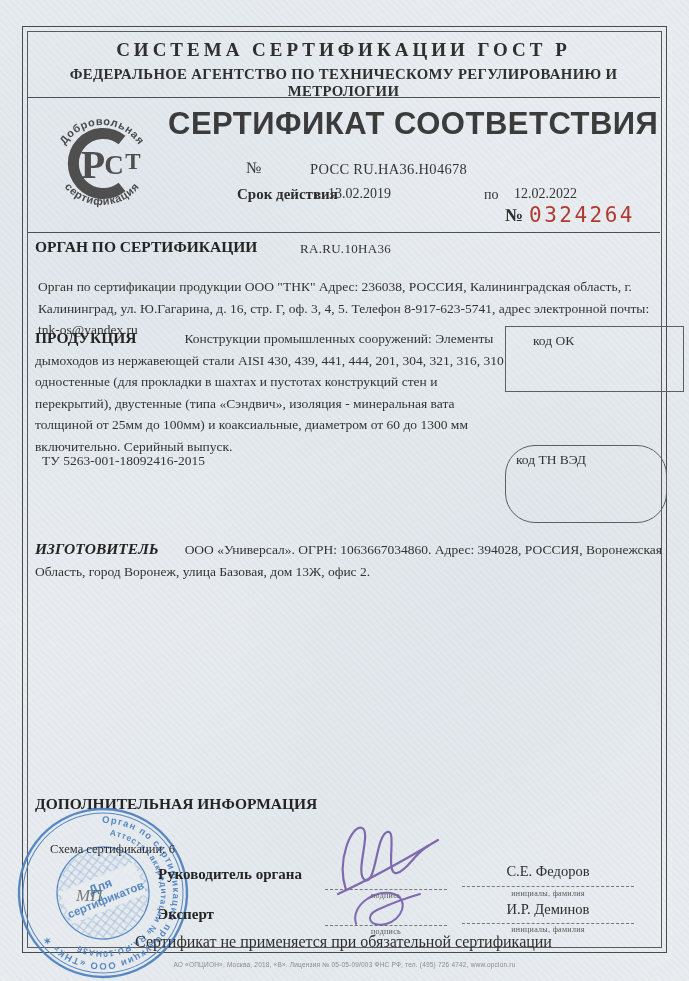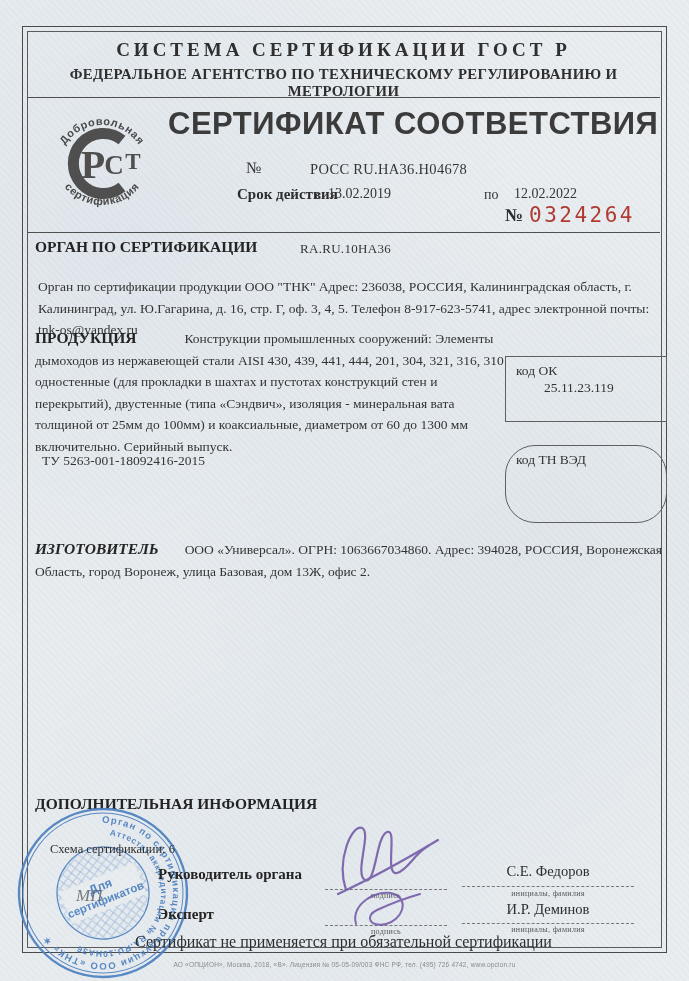--- a/index.html
+++ b/index.html
@@ -38,21 +38,21 @@
               font-size:21px;letter-spacing:2.5px;color:#b03a31;}
   .body-label{font-size:15.5px;font-weight:bold;color:#242424;}
   .cb-label{left:35px;top:238px;}
   .cb-code{left:300px;top:241px;font-size:13px;letter-spacing:.3px;}
   .para{font-size:13.5px;line-height:21.5px;color:#333;margin:0;}
   .para .lbl{font-weight:bold;font-size:15.5px;color:#242424;line-height:21.5px;}
   .cb-desc{left:38px;top:276px;width:620px;}
   .product{left:35px;top:327px;width:472px;}
   .g50{margin-right:48px;} .g28{margin-right:28px;} .g10{margin-right:26px;font-style:italic;} .g18{margin-right:18px;}
   .code-box{border:1px solid #5f5f5f;font-size:13.5px;color:#333;}
-  .okbox{left:505px;top:356px;width:160px;height:64px;}
+  .okbox{left:505px;top:326px;width:160px;height:64px;padding-left:17px;}
   .code-box .cl{display:block;padding:6px 0 0 10px;}
   .code-box .cv{display:block;padding:1px 0 0 38px;}
   .tnbox{left:505px;top:445px;width:160px;height:76px;border-radius:30px;}
   .comp-label{left:35px;top:429px;}
   .comp-value{left:42px;top:453px;font-size:13.5px;}
   .manufacturer{left:35px;top:538px;width:628px;}
   .issued{left:35px;top:604px;width:628px;}
   .basis{left:35px;top:672px;width:634px;}
   .add-label{left:35px;top:795px;}
   .scheme{left:50px;top:842px;font-size:12.5px;color:#2f2f2f;z-index:4;}
@@ -128,21 +128,20 @@
 
   <div class="abs hline" style="top:232px"></div>
 
   <div class="abs body-label cb-label">ОРГАН ПО СЕРТИФИКАЦИИ</div>
   <div class="abs cb-code">RA.RU.10НА36</div>
   <p class="abs para cb-desc">Орган по сертификации продукции ООО "ТНК" Адрес: 236038, РОССИЯ, Калининградская область, г. Калининград, ул. Ю.Гагарина, д. 16, стр. Г, оф. 3, 4, 5. Телефон 8-917-623-5741, адрес электронной почты: tnk-os@yandex.ru</p>
 
   <p class="abs para product"><span class="lbl g50">ПРОДУКЦИЯ</span><span>Конструкции промышленных сооружений: Элементы дымоходов из нержавеющей стали AISI 430, 439, 441, 444, 201, 304, 321, 316, 310 одностенные (для прокладки в шахтах и пустотах конструкций стен и перекрытий), двустенные (типа «Сэндвич», изоляция - минеральная вата толщиной от 25мм до 100мм) и коаксиальные, диаметром от 60 до 1300 мм включительно. Серийный выпуск.</span></p>
   <div class="abs code-box okbox">
     <span class="cl">код ОК</span>
-    <span class="cv">25.11.23.119</span>
   </div>
 
   <div class="abs comp-value">ТУ 5263-001-18092416-2015</div>
   <div class="abs code-box tnbox">
     <span class="cl">код ТН ВЭД</span>
   </div>
 
   <p class="abs para manufacturer"><span class="lbl g10">ИЗГОТОВИТЕЛЬ</span><span>ООО «Универсал». ОГРН: 1063667034860. Адрес: 394028, РОССИЯ, Воронежская Область, город Воронеж, улица Базовая, дом 13Ж, офис 2.</span></p>
 
 

